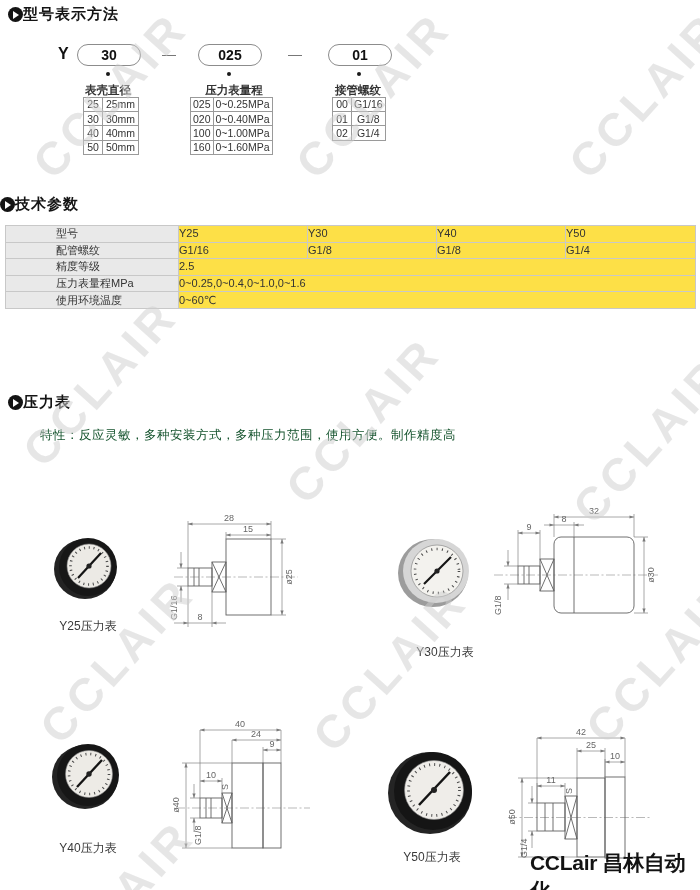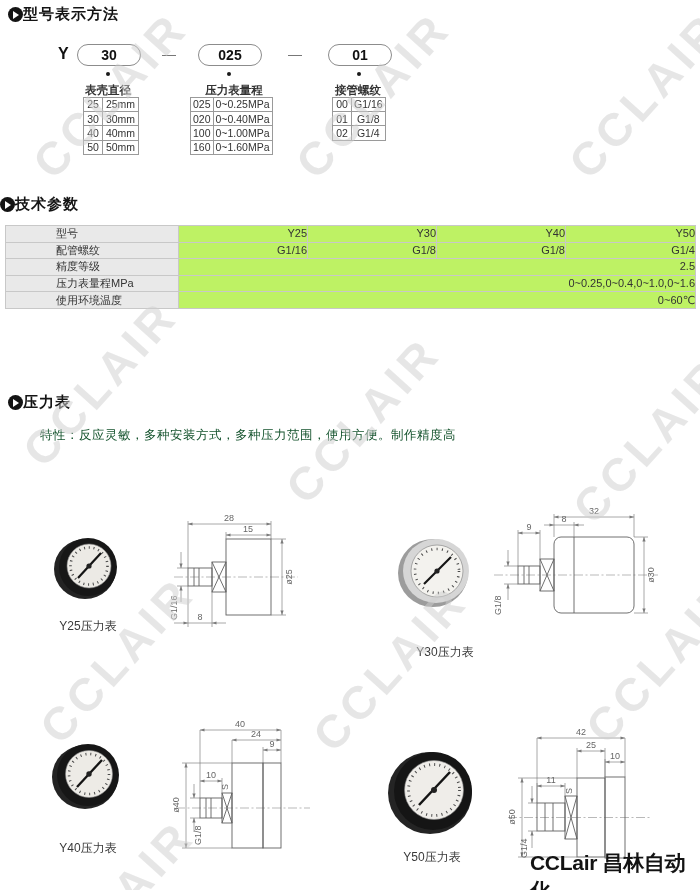--- a/index.html
+++ b/index.html
@@ -23,21 +23,21 @@
   .dash{width:24px;text-align:center;color:#777;font-size:14px}
   .dot{width:4px;height:4px;background:#1a1a1a;border-radius:50%}
   .colhead{width:100px;text-align:center;font-size:11.5px;font-weight:bold;color:#333}
   table{border-collapse:collapse}
   .ct{position:absolute;z-index:2;background:#fff}
   .ct td{border:1px solid #9a9a9a;font-size:10.5px;color:#333;text-align:center;
          height:13.2px;padding:0 2px;line-height:1;white-space:nowrap}
   
   .tt{position:absolute;left:5px;top:225px;width:690px;z-index:2;table-layout:fixed}
   .tt td{border:1px solid #c8c8c8;font-size:11px;color:#333;height:15.6px;padding:0;
-         text-align:right;line-height:1;background:#bef264;white-space:nowrap}
+         text-align:left;line-height:1;background:#fde047;white-space:nowrap}
   .tt td.lbl{background:#e9e9e9;text-align:left;padding-left:50px}
   .feat{font-size:12.5px;color:#14532d;letter-spacing:.5px}
   .glabel{width:90px;text-align:center;font-size:12px;color:#3a3a3a}
   .logo{font-size:21px;font-weight:bold;color:#131313;z-index:6;letter-spacing:-.3px}
   
   .dwg{position:absolute;z-index:2}
   .o{fill:none;stroke:#606060;stroke-width:.9}
   .d{fill:none;stroke:#7a7a7a;stroke-width:.65}
   .cl{fill:none;stroke:#8a8a8a;stroke-width:.6;stroke-dasharray:9 2.5 2 2.5}
   .ah{fill:#7a7a7a;stroke:none}

